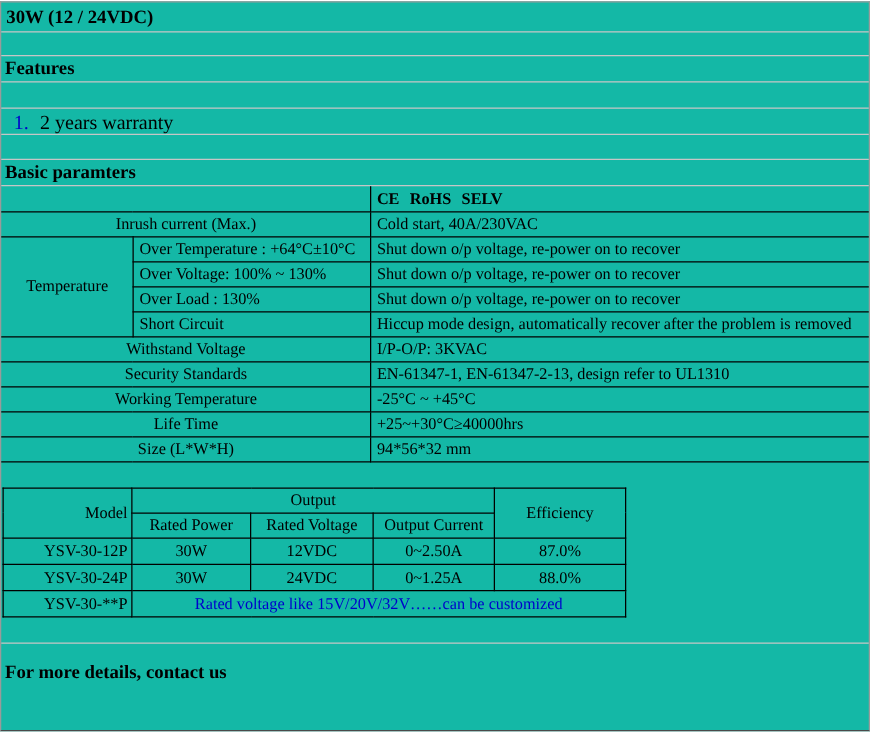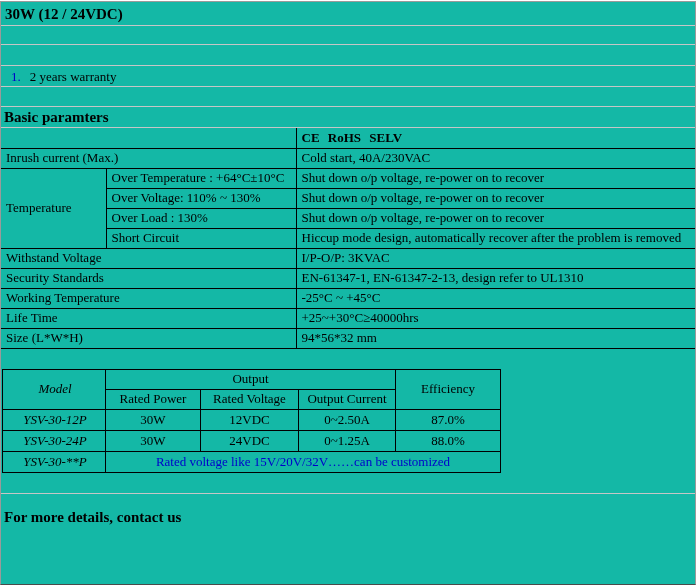--- a/index.html
+++ b/index.html
@@ -8,53 +8,54 @@
   .doc {
     position:absolute; left:0; top:1px; width:696px; height:584px;
     background:#14b8a6; border:1px solid #9a9a9a; border-bottom-color:#4a4a4a;
   }
   .row { border-bottom:1px solid #c6c6c6; overflow:hidden; }
   .title-row { height:24px; font-size:15px; font-weight:bold; padding:4px 0 0 4px; }
   .sp1 { height:19px; }
   .heading-row { height:21px; font-size:15px; font-weight:bold; padding:2px 0 0 3px; }
   .sp2 { height:21px; }
   .sp3 { height:20px; }
-  .li-row { height:21px; font-size:13px; padding:3px 0 0 10px; }
+  .li-row { height:21px; font-size:16px; padding:3px 0 0 10px; }
   .li-num { color:#0000cc; display:inline-block; margin-right:9px; }
   table { border-collapse:collapse; table-layout:fixed; }
   .spec { width:100%; }
   .spec td {
     border:1px solid #000; height:20px; font-size:13px;
     padding:0 4px 0 5px; vertical-align:middle; white-space:nowrap; overflow:hidden;
   }
-  .spec td.no-left { border-left:none; }
+  .spec td.no-left { border-left:none;text-align:center; }
   .spec td.no-right { border-right:none; }
   .spec tr:first-child td { border-top:none; }
   .cert-cell { font-weight:bold; word-spacing:5px; }
   .model-wrap { height:125px; border-bottom:1px solid #c6c6c6; }
   .models { width:499px; margin:20px 0 0 1px; border:1px solid #000; }
   .models td {
     border:1px solid #000; font-size:13px; text-align:center;
     vertical-align:middle; padding:0 3px; white-space:nowrap; overflow:hidden;
   }
-  .models td.left { text-align:center; padding-left:5px;font-style:italic; }
+  .models td.left { text-align:right; padding-left:5px; }
   .models .hrow td { height:20px; }
   .models .drow td { height:21px; }
   .note-blue { color:#0000cc; }
   .footer-row { height:37px; font-size:15px; font-weight:bold; padding:15px 0 0 3px; }
 </style>
 </head>
 <body>
 
 <div class="doc">
 
   <div class="row title-row">30W (12 / 24VDC)</div>
 
   <div class="row sp1"></div>
 
+  <div class="row heading-row">Features</div>
 
   <div class="row sp2"></div>
 
   <div class="row li-row">
     <span class="li-num">1.</span><span>2 years warranty</span>
   </div>
 
   <div class="row sp3"></div>
 
   <div class="row heading-row">Basic paramters</div>
@@ -73,21 +74,21 @@
     <tr>
       <td colspan="2" class="no-left">Inrush current (Max.)</td>
       <td class="no-right">Cold start, 40A/230VAC</td>
     </tr>
     <tr>
       <td rowspan="4" class="no-left">Temperature</td>
       <td>Over Temperature : +64°C±10°C</td>
       <td class="no-right">Shut down o/p voltage, re-power on to recover</td>
     </tr>
     <tr>
-      <td>Over Voltage: 110% ~ 130%</td>
+      <td>Over Voltage: 100% ~ 130%</td>
       <td class="no-right">Shut down o/p voltage, re-power on to recover</td>
     </tr>
     <tr>
       <td>Over Load : 130%</td>
       <td class="no-right">Shut down o/p voltage, re-power on to recover</td>
     </tr>
     <tr>
       <td>Short Circuit</td>
       <td class="no-right">Hiccup mode design, automatically recover after the problem is removed</td>
     </tr>

